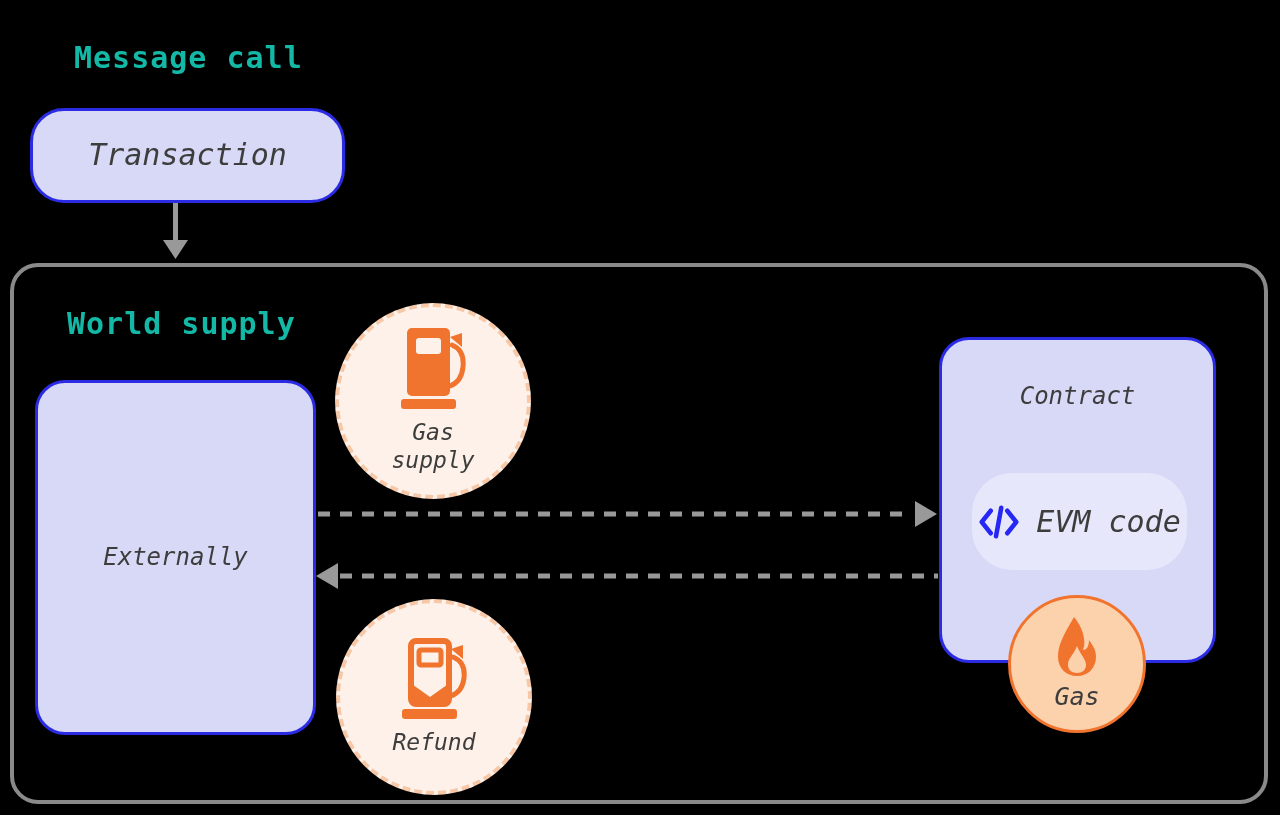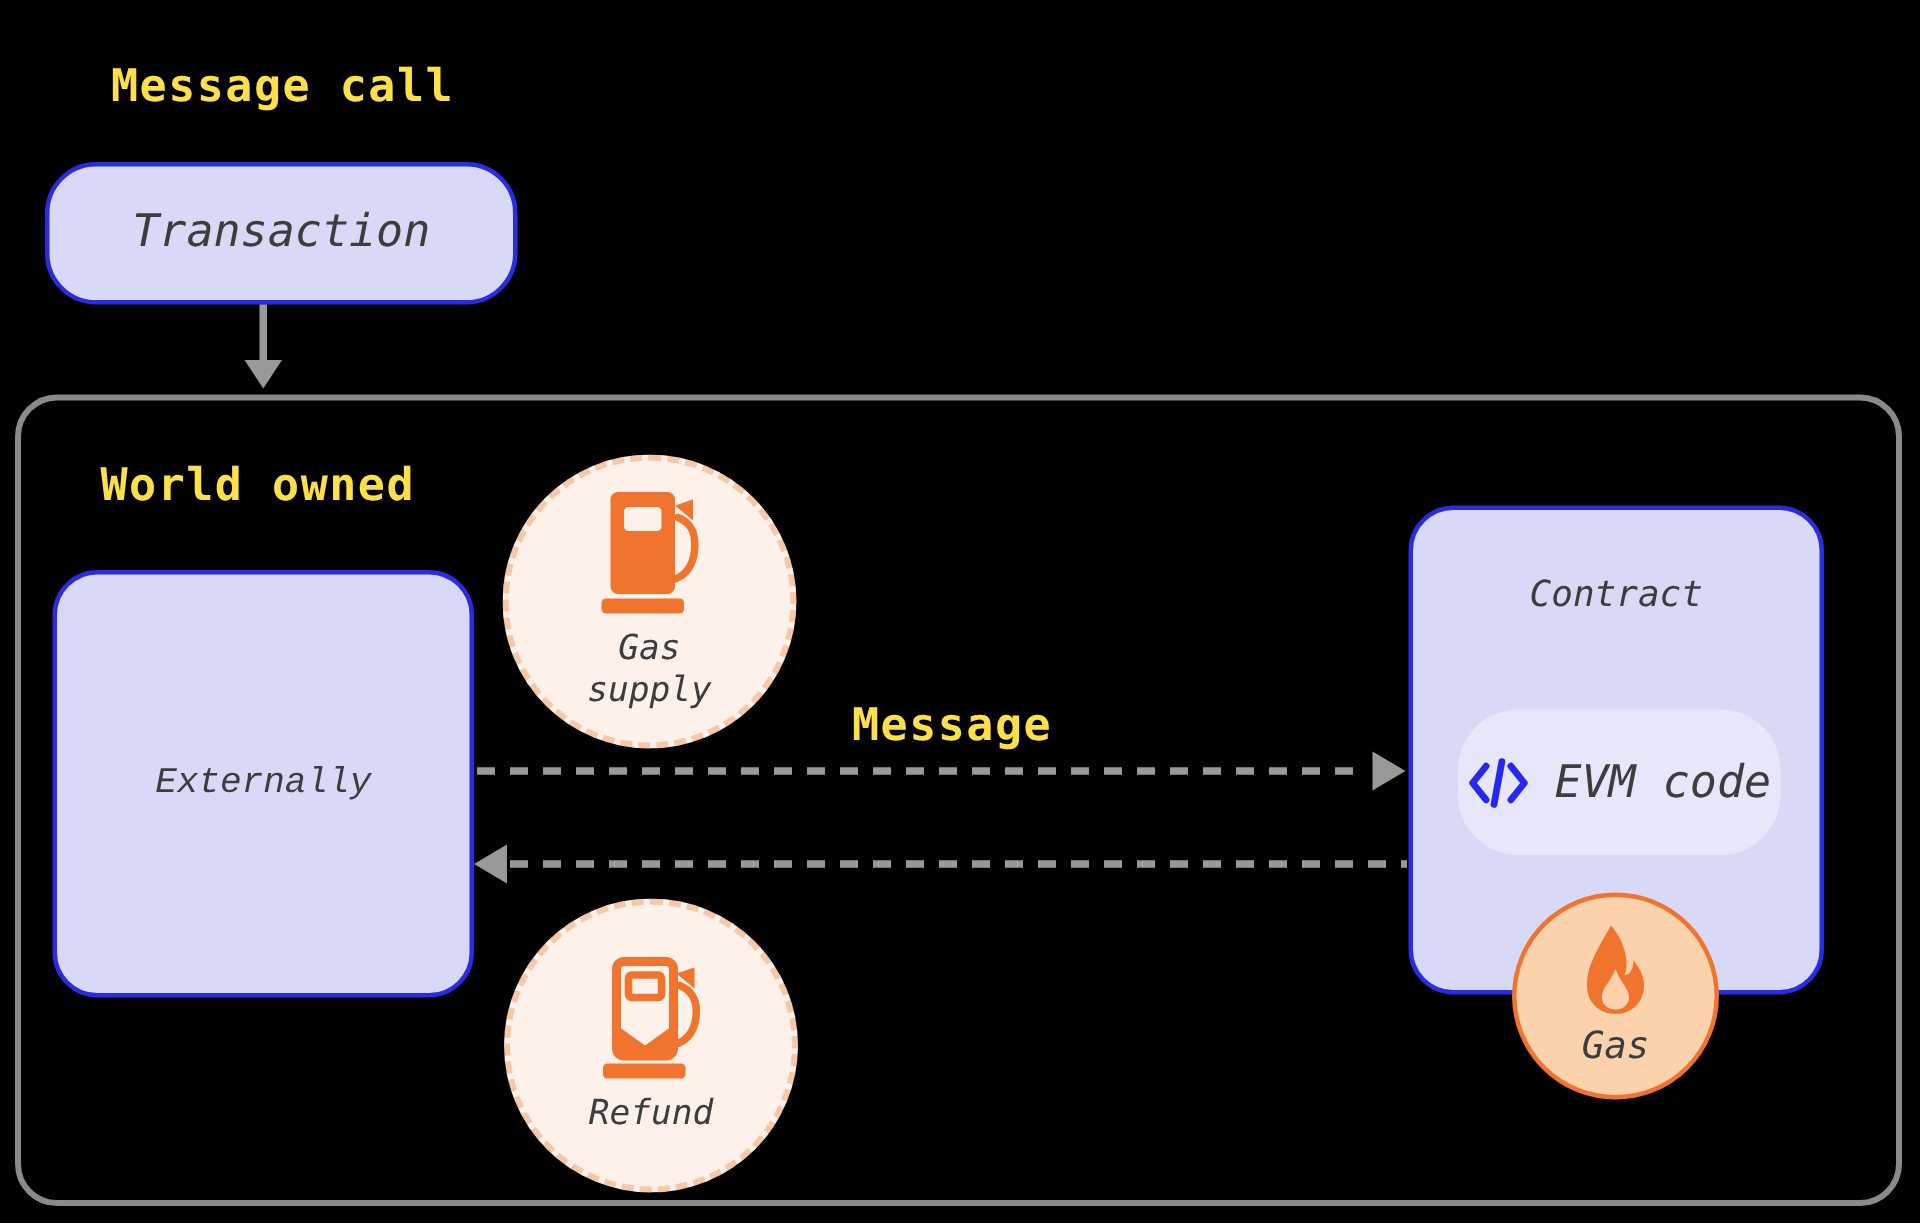--- a/index.html
+++ b/index.html
@@ -3,21 +3,21 @@
 <meta charset="utf-8">
 <style>
   html,body{margin:0;padding:0;background:#000;}
   .stage{
     position:relative;width:1280px;height:815px;background:#000;
     font-family:"DejaVu Sans Mono","Liberation Mono",monospace;
     overflow:hidden;
   }
   .abs{position:absolute;}
   .section-title{
-    font-weight:bold;font-size:30px;color:#fde047;letter-spacing:1px;white-space:nowrap;
+    font-weight:bold;font-size:30px;color:#14b8a6;letter-spacing:1px;white-space:nowrap;
   }
   .pill{
     background:#d8d8f7;border:3px solid #2b2be4;border-radius:34px;
     display:flex;align-items:center;justify-content:center;box-sizing:border-box;
   }
   .node-text{font-style:italic;font-size:24px;color:#3d3d3d;text-align:center;line-height:1.55;white-space:nowrap;}
   .container{
     border:4px solid #8a8a8a;border-radius:28px;box-sizing:border-box;background:transparent;
   }
   .circle-dashed{
@@ -43,23 +43,23 @@
 <div class="stage">
 
   <div class="abs section-title" style="left:74px;top:40px;">Message call</div>
 
   <div class="abs pill" style="left:30px;top:108px;width:315px;height:95px;">
     <div class="node-text" style="font-size:30px;">Transaction</div>
   </div>
 
   <div class="abs container" style="left:10px;top:263px;width:1258px;height:541px;"></div>
 
-  <div class="abs section-title" style="left:67px;top:306px;">World owned</div>
+  <div class="abs section-title" style="left:67px;top:306px;">World supply</div>
 
-  <div class="abs pill" style="left:35px;top:380px;width:281px;height:285px;border-radius:30px;flex-direction:row;font-family:Liberation Mono, monospace;">
+  <div class="abs pill" style="left:35px;top:380px;width:281px;height:355px;border-radius:30px;flex-direction:row;">
     <div class="node-text">Externally</div>
   </div>
 
   <div class="abs pill" style="left:939px;top:337px;width:277px;height:326px;border-radius:30px;flex-direction:column;justify-content:flex-start;padding-top:38px;">
     <div class="node-text">Contract</div>
   </div>
 
   <div class="abs evm-pill" style="left:972px;top:473px;width:215px;height:97px;">
     <span>
       <svg width="42" height="38" viewBox="0 0 56 46">
@@ -102,21 +102,20 @@
   <div class="abs circle-solid" style="left:1008px;top:595px;width:138px;height:138px;z-index:3;">
     <span>
       <svg width="48" height="62" viewBox="0 0 48 62">
         <path d="M21 1 C10 20 5 29 5 41 C5 52 13 60 24 60 C35 60 43 52 43 41 C43 35 41 31 36 24 C36 31 33 34 30 34 C34 25 29 10 21 1 Z" fill="#f1742e"></path>
         <path d="M24 30 C20 40 15 42 15 49 C15 54 19 57 24 57 C29 57 33 54 33 49 C33 43 28 40 24 30 Z" fill="#fcd2ad"></path>
       </svg>
     </span>
     <div class="circle-label" style="font-size:25px;margin-top:4px;">Gas</div>
   </div>
 
-  <div class="abs section-title" style="left:568px;top:466px;">Message</div>
 
   <svg class="abs overlay" style="left:0;top:0;" width="1280" height="815" viewBox="0 0 1280 815">
 
     <g>
       <line x1="175.5" y1="203" x2="175.5" y2="242" stroke="#999999" stroke-width="5"></line>
       <polygon points="163,240 188,240 175.5,259" fill="#999999"></polygon>
     </g>
 
     <g>
       <line x1="318" y1="514" x2="912" y2="514" stroke="#999999" stroke-width="5" stroke-dasharray="12 10"></line>

